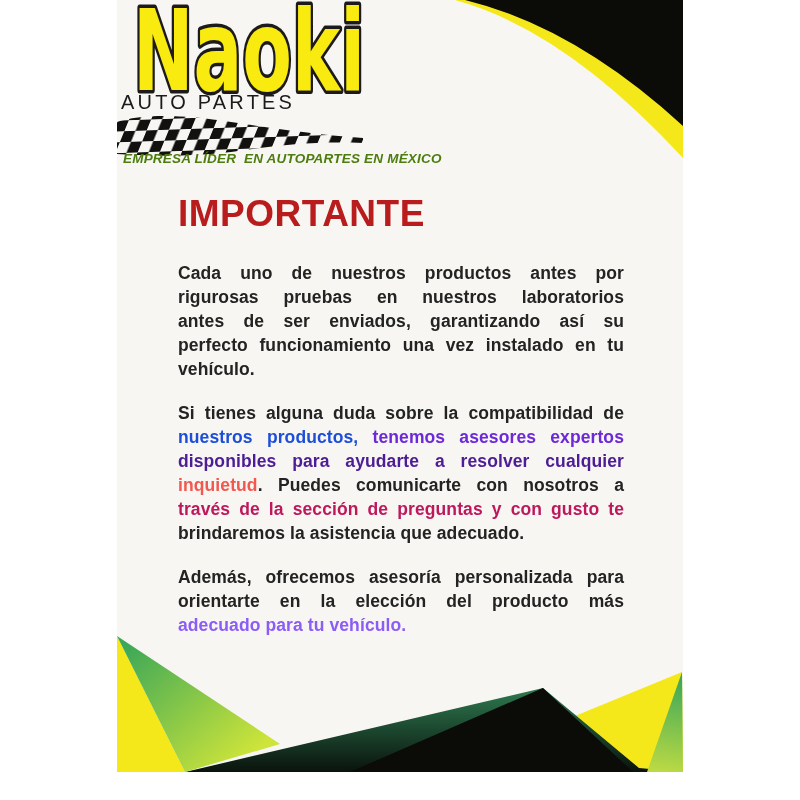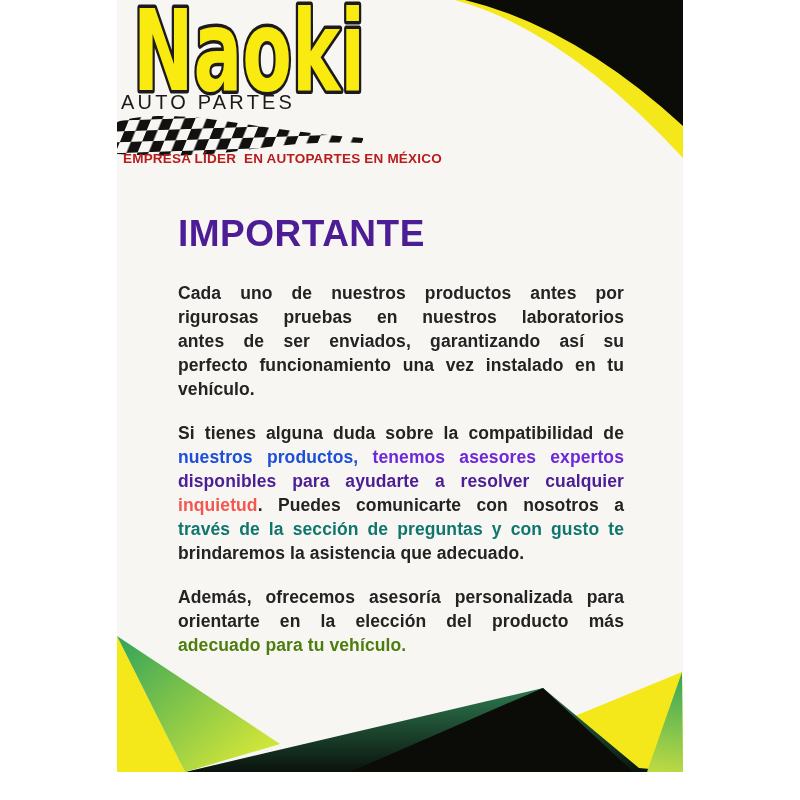--- a/index.html
+++ b/index.html
@@ -79,42 +79,42 @@
     <div class="logo-subtitle" style="color: rgb(28, 26, 26);">AUTO PARTES</div>
     <svg class="flag-svg" viewBox="0 0 264 48">
       <defs>
         <pattern id="chk" width="22" height="22" patternUnits="userSpaceOnUse" patternTransform="skewX(-24) rotate(-2)">
           <rect x="0" y="0" width="11" height="11" fill="#121110"></rect>
           <rect x="11" y="11" width="11" height="11" fill="#121110"></rect>
         </pattern>
       </defs>
       <path fill="url(#chk)" d="M6,12 C30,4 70,4 120,12 C160,18 200,24 252,28 L252,33 C200,31 160,36 120,42 C80,47 35,46 6,44 Z"></path>
     </svg>
-    <div class="tagline" style="color: #b91c1c;">EMPRESA LÍDER  EN AUTOPARTES EN MÉXICO</div>
+    <div class="tagline" style="color: #4d7c0f; font-style: italic;">EMPRESA LÍDER  EN AUTOPARTES EN MÉXICO</div>
   </div>
 
   <div class="text-col">
-    <h1 class="page-title" style="color: #4c1d95; margin-top: 20px;">IMPORTANTE</h1>
+    <h1 class="page-title" style="color: #b91c1c;">IMPORTANTE</h1>
     <div>
         <div class="para">
           <div class="tline jline"><span style="color: rgb(35, 35, 35);">Cada uno de nuestros productos antes por</span></div>
           <div class="tline jline"><span style="color: rgb(35, 35, 35);">rigurosas pruebas en nuestros laboratorios</span></div>
           <div class="tline jline"><span style="color: rgb(35, 35, 35);">antes de ser enviados, garantizando así su</span></div>
           <div class="tline jline"><span style="color: rgb(35, 35, 35);">perfecto funcionamiento una vez instalado en tu</span></div>
           <div class="tline lline"><span style="color: rgb(35, 35, 35); margin-top: 39px;">vehículo.</span></div>
         </div>
         <div class="para">
           <div class="tline jline"><span style="color: rgb(35, 35, 35);">Si tienes alguna duda sobre la compatibilidad de</span></div>
           <div class="tline jline"><span style="color: #1d4ed8;">nuestros productos, </span><span style="color: #6d28d9;">tenemos asesores expertos</span></div>
           <div class="tline jline"><span style="color: #4c1d95;">disponibles para ayudarte a resolver cualquier</span></div>
           <div class="tline jline"><span style="color: rgb(242, 87, 80);">inquietud</span><span style="color: rgb(35, 35, 35);">. Puedes comunicarte con nosotros a</span></div>
-          <div class="tline jline"><span style="color: #0f766e;">través de la sección de preguntas y con gusto te</span></div>
+          <div class="tline jline"><span style="color: #be185d;">través de la sección de preguntas y con gusto te</span></div>
           <div class="tline lline"><span style="color: rgb(35, 35, 35);">brindaremos la asistencia que adecuado.</span></div>
         </div>
         <div class="para">
           <div class="tline jline"><span style="color: rgb(35, 35, 35);">Además, ofrecemos asesoría personalizada para</span></div>
           <div class="tline jline"><span style="color: rgb(35, 35, 35);">orientarte en la elección del producto más</span></div>
-          <div class="tline lline"><span style="color: #4d7c0f;">adecuado para tu vehículo.</span></div>
+          <div class="tline lline"><span style="color: #8b5cf6;">adecuado para tu vehículo.</span></div>
         </div>
       </div>
   </div>
 
 </div>
 
 </body></html>

